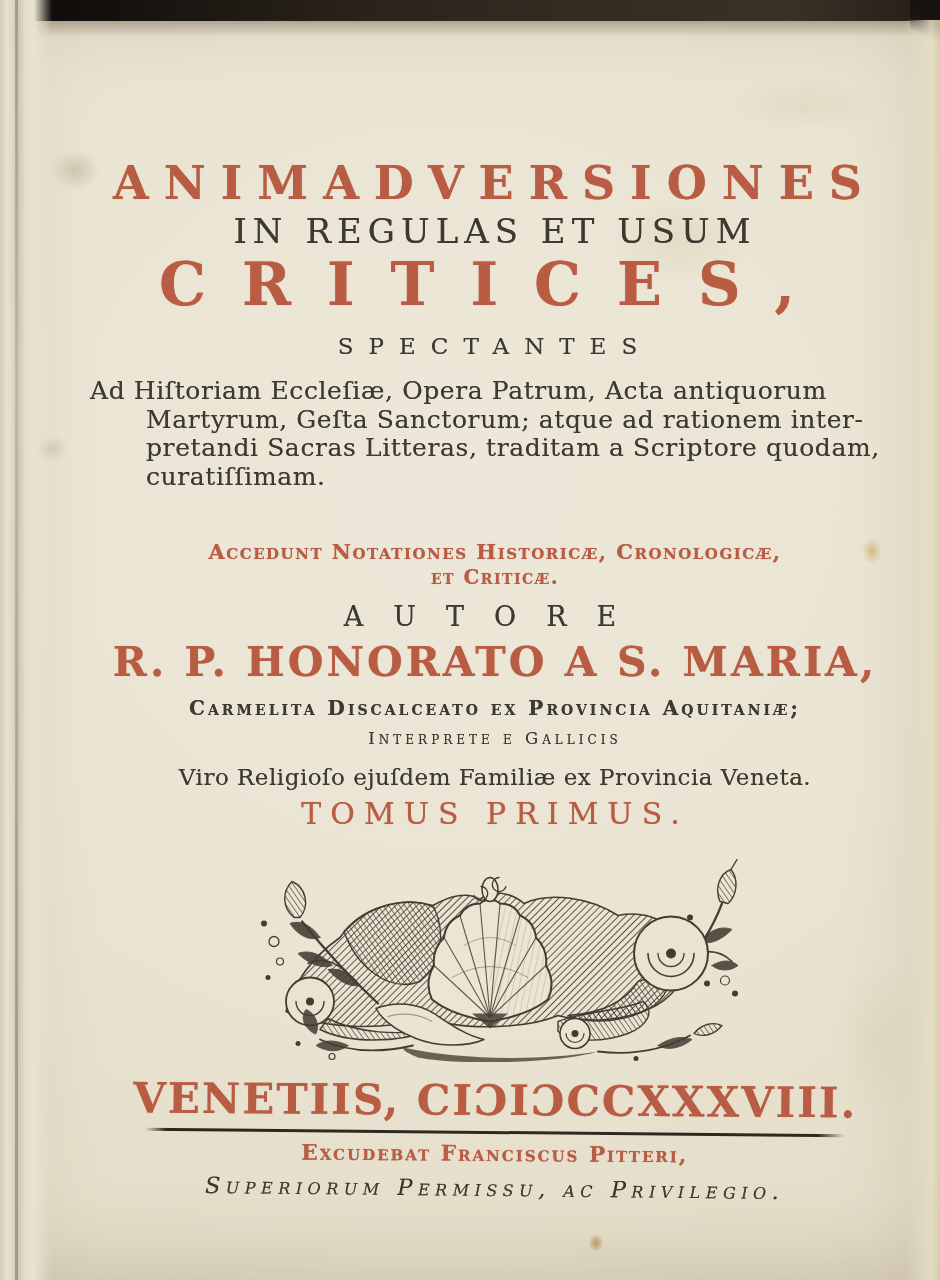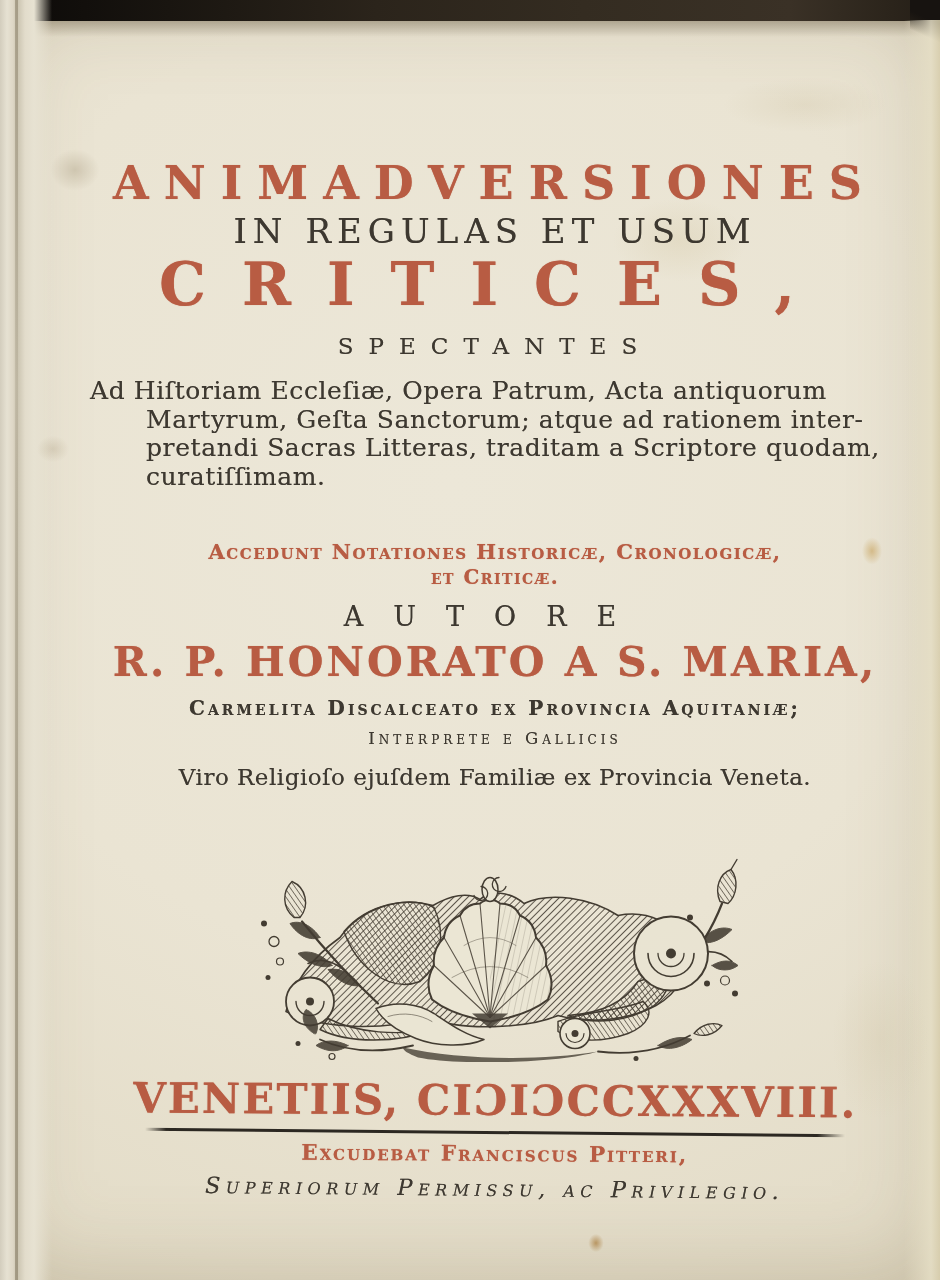--- a/index.html
+++ b/index.html
@@ -108,20 +108,21 @@
     <div class="cont">curatiſſimam.</div>
   </div>
 
   <div class="ln acc1 red sc">Accedunt Notationes Historicæ, Cronologicæ,</div>
   <div class="ln acc2 red sc">et Criticæ.</div>
   <div class="ln autore ink">AUTORE</div>
   <div class="ln name red">R. P. HONORATO A S. MARIA,</div>
   <div class="ln carm ink sc">Carmelita Discalceato ex Provincia Aquitaniæ;</div>
   <div class="ln interp ink sc">Interprete e Gallicis</div>
   <div class="ln viro ink">Viro Religioſo ejuſdem Familiæ ex Provincia Veneta.</div>
+  <div class="ln tomus red">TOMUS PRIMUS.</div>
 
   <svg class="ornament" viewBox="0 0 512 208" xmlns="http://www.w3.org/2000/svg">
     <defs>
       <pattern id="h1" width="5" height="5" patternUnits="userSpaceOnUse" patternTransform="rotate(45)">
         <line x1="0" y1="0" x2="0" y2="5" stroke="#3b342a" stroke-width="1.7"></line>
       </pattern>
       <pattern id="h2" width="4.4" height="4.4" patternUnits="userSpaceOnUse" patternTransform="rotate(-35)">
         <line x1="0" y1="0" x2="0" y2="4.4" stroke="#3b342a" stroke-width="1.3"></line>
       </pattern>
       <pattern id="h3" width="6" height="6" patternUnits="userSpaceOnUse" patternTransform="rotate(12)">

